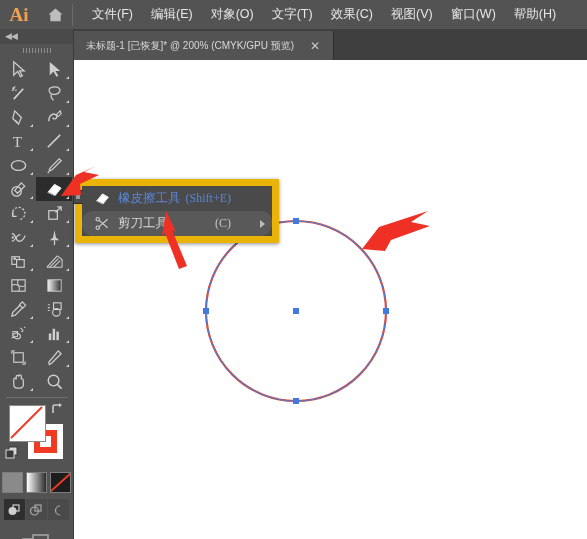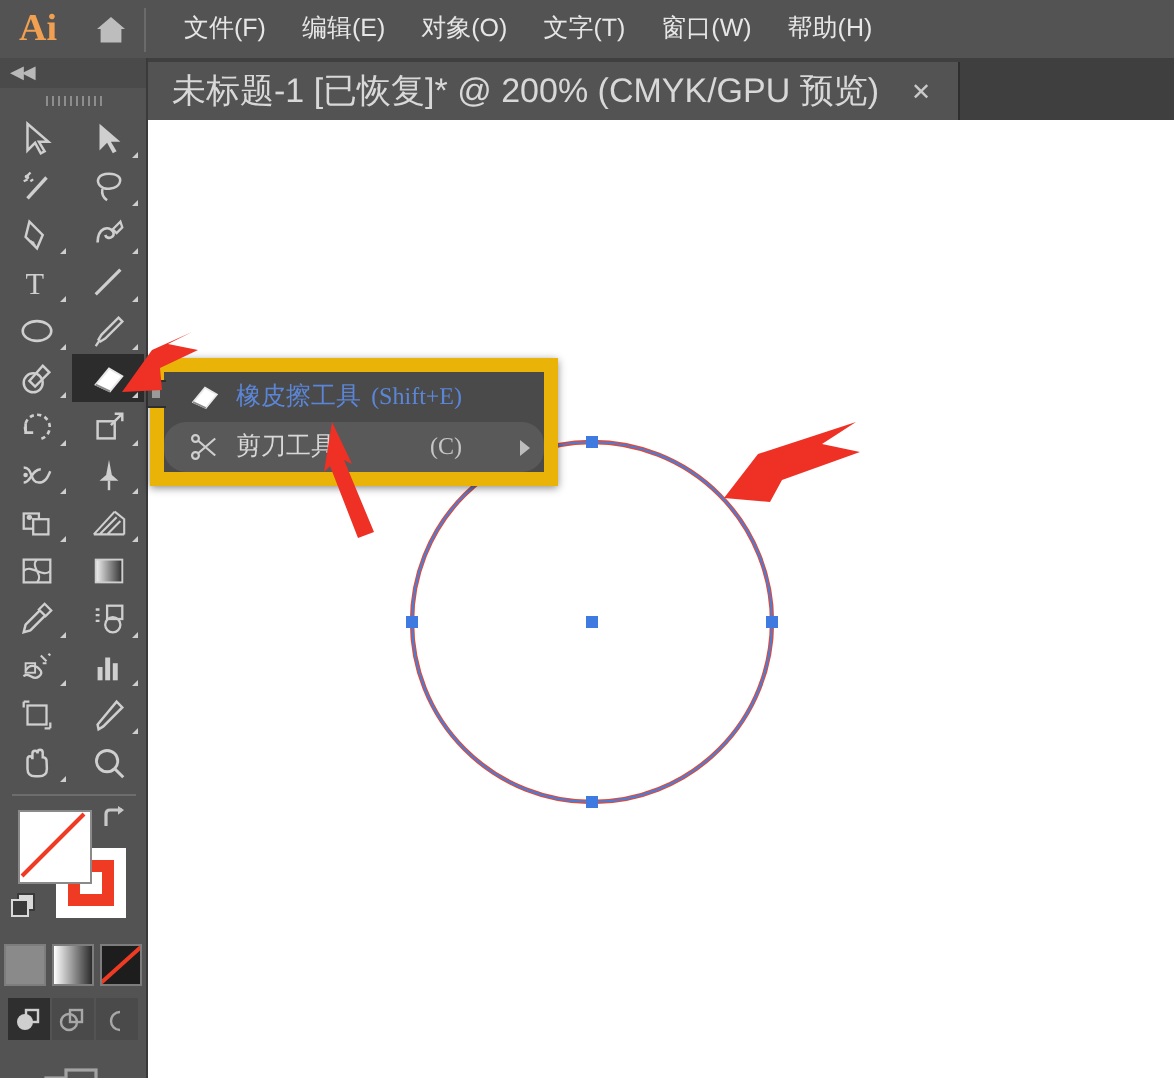--- a/index.html
+++ b/index.html
@@ -56,21 +56,21 @@
   }
   #doc-tab {
     height: 29px;
     background: #535353;
     border-right: 1px solid #2e2e2e;
     display: flex; align-items: center;
     padding: 0 10px 0 13px;
     gap: 13px;
   }
   #doc-tab .tab-title {
-    color: #d8d8d8; font-size: 17px; white-space: nowrap;
+    color: #d8d8d8; font-size: 10px; white-space: nowrap;
   }
   #doc-tab .tab-close {
     color: #c9c9c9; font-size: 12px; line-height: 1;
     padding: 1px 3px;
   }
 
   
   #canvas {
     position: absolute; left: 73px; top: 60px;
     width: 514px; height: 479px;
@@ -250,20 +250,22 @@
       <svg width="17" height="16" viewBox="0 0 17 16">
         <path d="M8.5 1.5 L1.5 7.5 L3.3 7.5 L3.3 14.2 L13.7 14.2 L13.7 7.5 L15.5 7.5 Z" fill="#bdbdbd"></path>
       </svg>
     </div>
     <div class="sep-v"></div>
     <div class="menu-items" id="menu-items">
         <div class="menu-item">文件(F)</div>
         <div class="menu-item">编辑(E)</div>
         <div class="menu-item">对象(O)</div>
         <div class="menu-item">文字(T)</div>
+        <div class="menu-item">效果(C)</div>
+        <div class="menu-item">视图(V)</div>
         <div class="menu-item">窗口(W)</div>
         <div class="menu-item">帮助(H)</div>
       </div>
   </div>
 
   <div id="tabbar">
     <div id="doc-tab">
       <span class="tab-title">未标题-1 [已恢复]* @ 200% (CMYK/GPU 预览)</span>
       <span class="tab-close">✕</span>
     </div>

